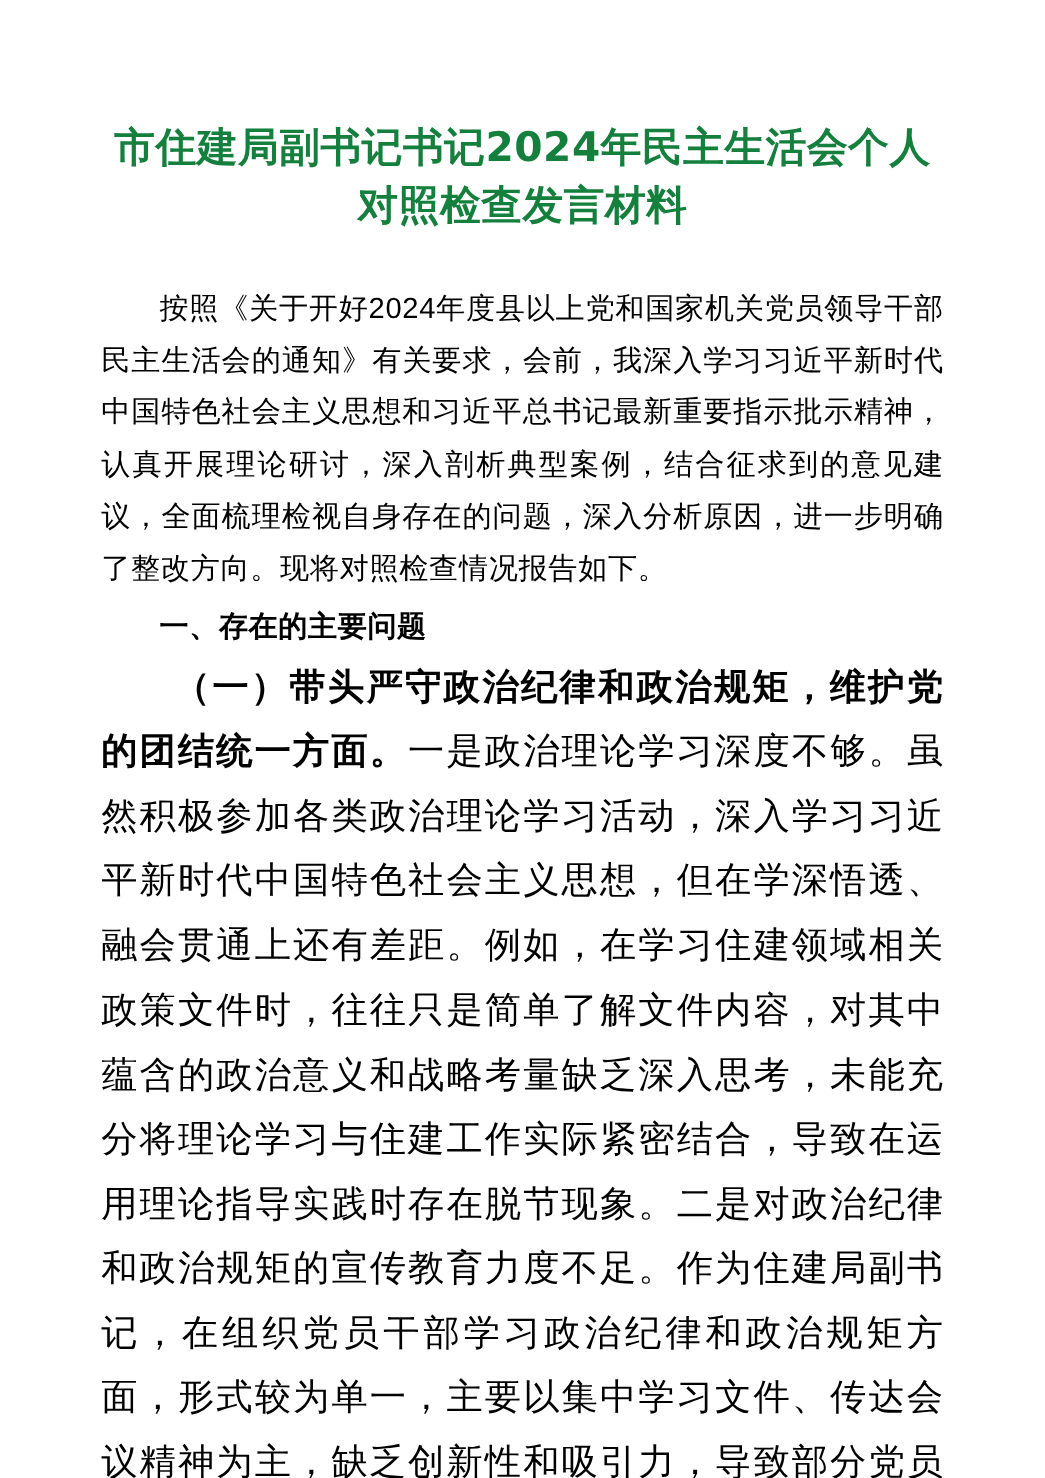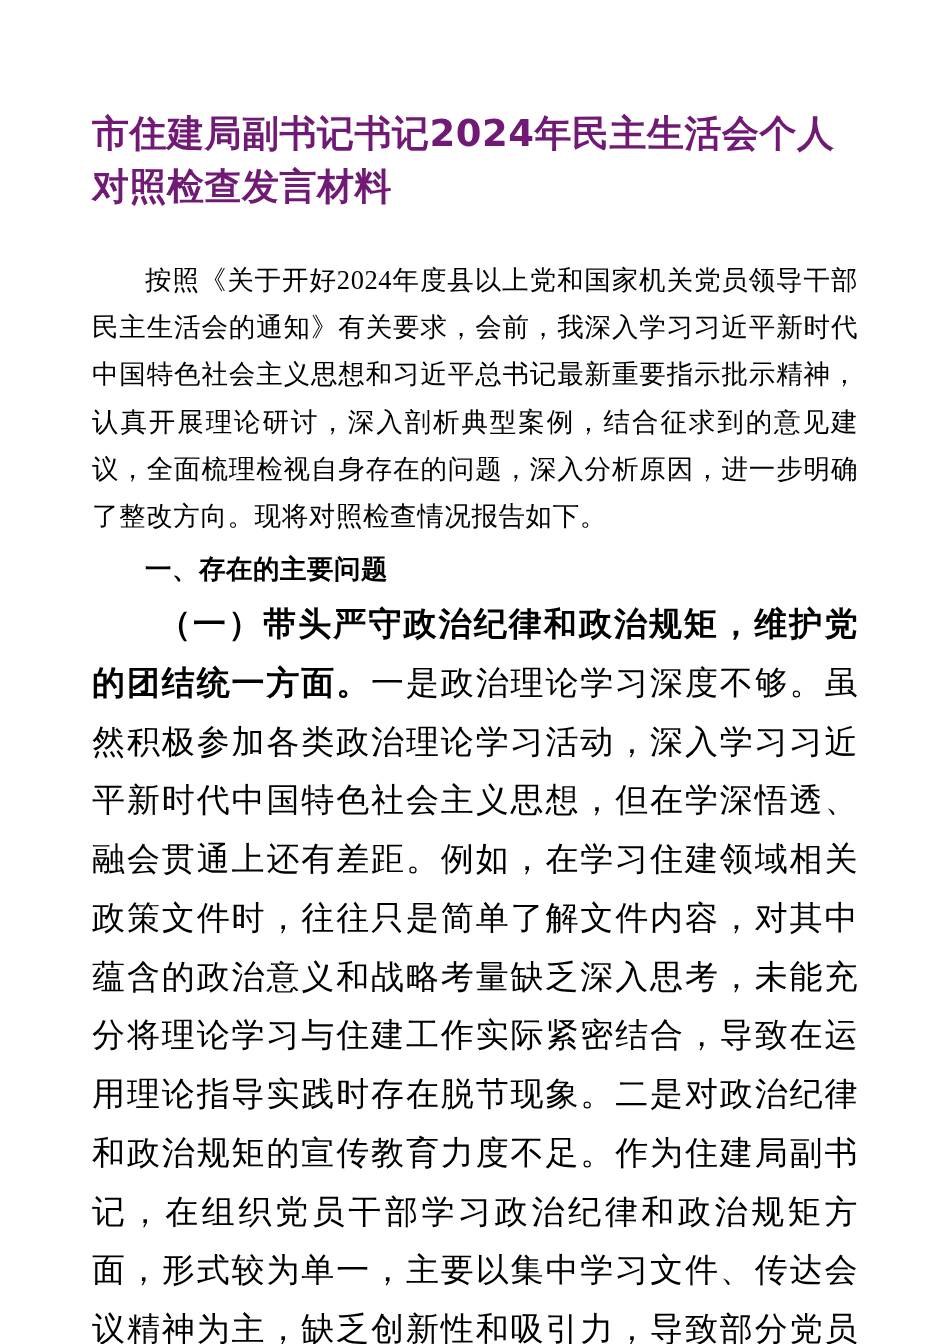--- a/index.html
+++ b/index.html
@@ -20,27 +20,27 @@
     height: 1344px;
     padding: 108px 92px 60px 92px;
     background: #ffffff;
     position: relative;
   }
   .doc-title {
     font-family: "DejaVu Sans", "Liberation Sans", sans-serif;
     font-weight: 700;
     font-size: 37px;
     line-height: 1.42;
-    text-align: left;
+    text-align: center;
     letter-spacing: 0.5px;
     margin: 0 0 44px 0;
-    color: #701a75;
+    color: #15803d;
   }
   .para {
-    font-family: Liberation Serif, serif;
+    font-family: Liberation Sans, sans-serif;
     font-size: 26.5px;
     line-height: 1.78;
     text-align: justify;
     text-justify: inter-ideograph;
     text-indent: 2em;
     margin: 0 0 2px 0;
     letter-spacing: 0.6px;
     color: #000000;
   }
   .heading {

